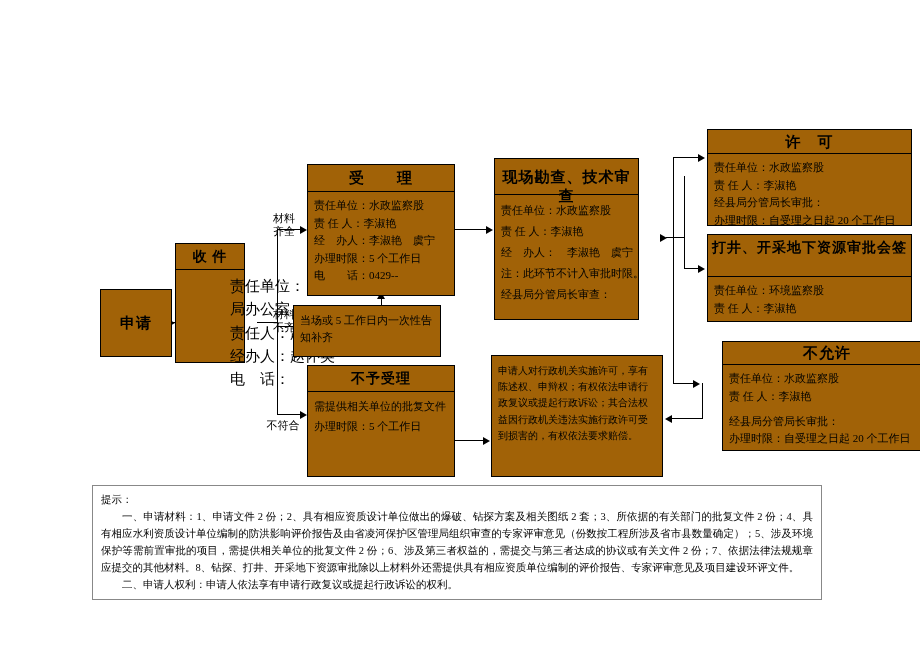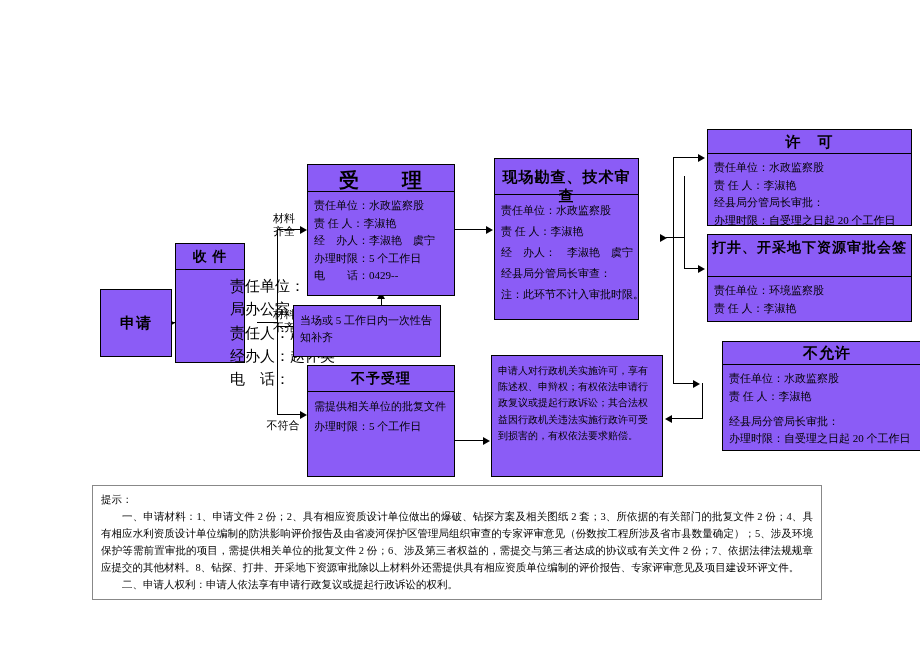--- a/index.html
+++ b/index.html
@@ -16,21 +16,21 @@
     width: 920px;
     height: 651px;
     background: #ffffff;
     overflow: hidden;
   }
 
   
   .box {
     position: absolute;
     border: 1px solid #000;
-    background: #8b5cf6;
+    background: #a16207;
     box-sizing: border-box;
   }
   .box-title {
     text-align: center;
     font-weight: bold;
     border-bottom: 1px solid #000;
     box-sizing: border-box;
     padding: 4px 2px 5px 2px;
     line-height: 1.25;
     letter-spacing: 1px;
@@ -56,21 +56,21 @@
   }
   #box-apply .t {
     font-weight: bold; font-size: 15px; letter-spacing: 1px;
   }
 
   #box-receive { left: 175px; top: 243px; width: 70px; height: 120px; }
   #box-receive .box-title { font-size: 14px; height: 26px; }
   #box-receive .box-body { font-size: 15px; line-height: 1.55; margin-left: 48px; }
 
   #box-accept { left: 307px; top: 164px; width: 148px; height: 132px; }
-  #box-accept .box-title { font-size: 20px; height: 27px; font-family: Liberation Mono, monospace; }
+  #box-accept .box-title { font-size: 15px; height: 27px; }
   #box-accept .box-body { font-size: 11px; line-height: 1.6; }
 
   #box-notify { left: 293px; top: 305px; width: 148px; height: 52px; }
   #box-notify .plain-body { font-size: 11px; line-height: 1.5; }
 
   #box-reject { left: 307px; top: 365px; width: 148px; height: 112px; }
   #box-reject .box-title { font-size: 14px; height: 26px; }
   #box-reject .box-body { font-size: 11px; line-height: 1.8; }
 
   #box-survey { left: 494px; top: 158px; width: 145px; height: 162px; }
@@ -245,22 +245,22 @@
       <div class="row">办理时限：5 个工作日</div>
     </div>
   </div>
 
   <div class="box" id="box-survey">
     <div class="box-title">现场勘查、技术审查</div>
     <div class="box-body">
       <div class="row">责任单位：水政监察股</div>
       <div class="row">责 任 人：李淑艳</div>
       <div class="row">经　办人：　李淑艳　虞宁</div>
+      <div class="row">注：此环节不计入审批时限。</div>
       <div class="row">经县局分管局长审查：</div>
-      <div class="row">注：此环节不计入审批时限。</div>
     </div>
   </div>
 
   <div class="box" id="box-rights">
     <div class="plain-body">申请人对行政机关实施许可，享有陈述权、申辩权；有权依法申请行政复议或提起行政诉讼；其合法权益因行政机关违法实施行政许可受到损害的，有权依法要求赔偿。</div>
   </div>
 
   <div class="box" id="box-permit">
     <div class="box-title">许　可</div>
     <div class="box-body">

